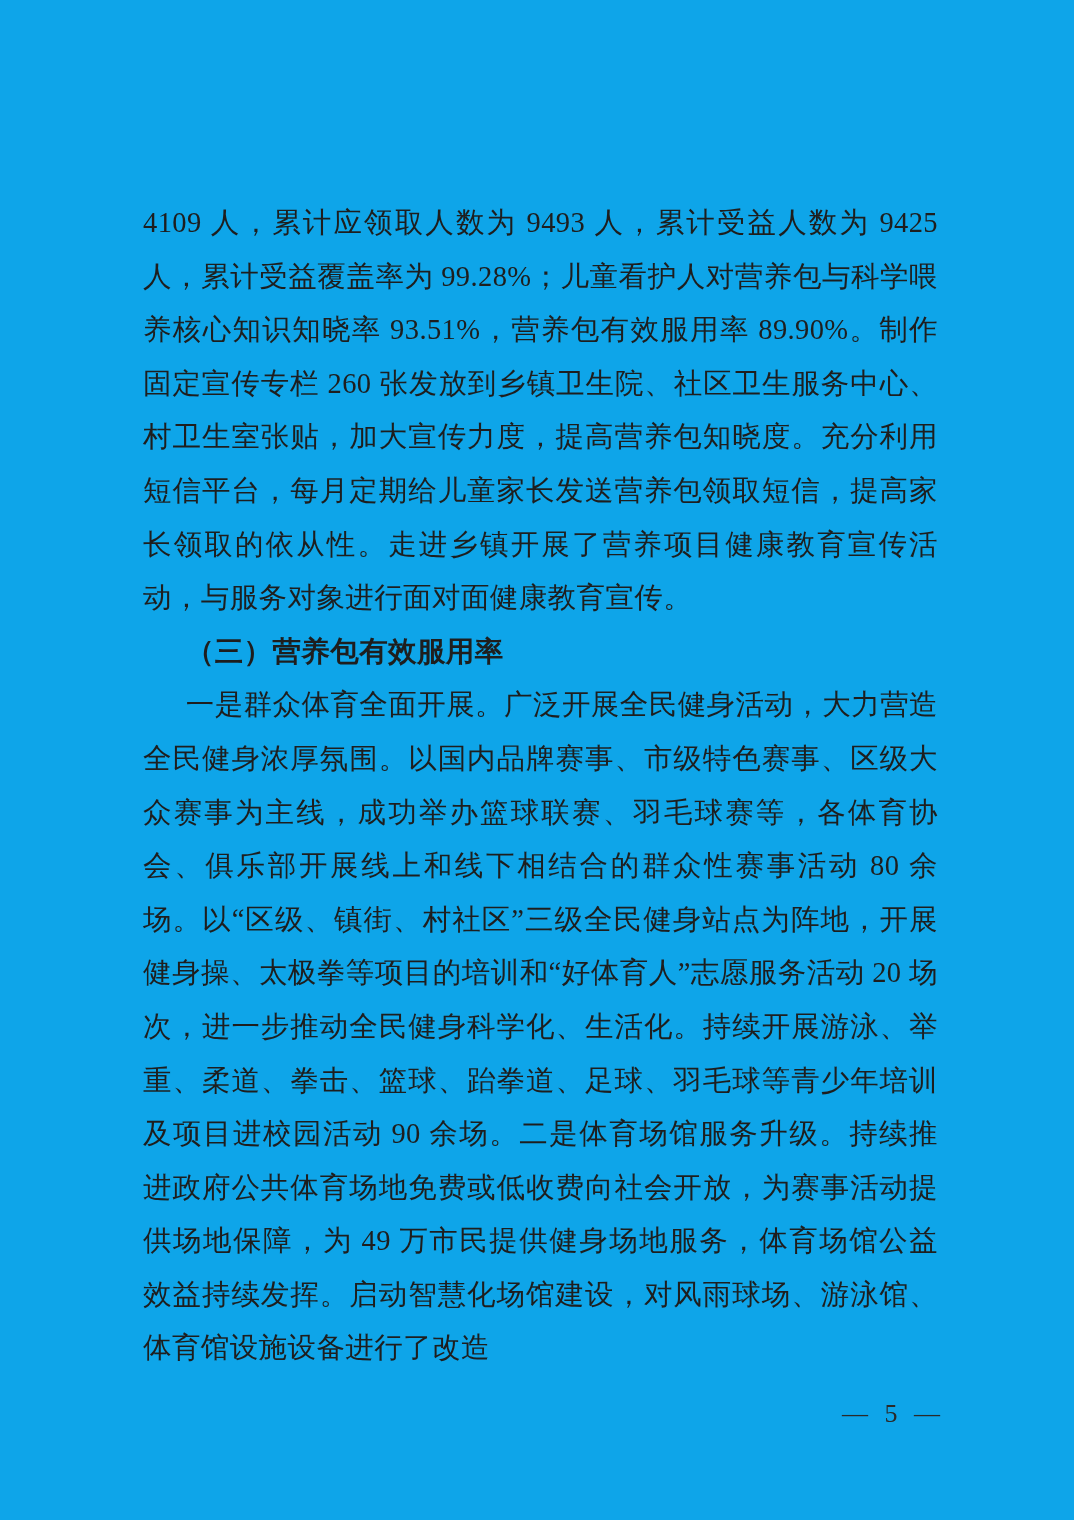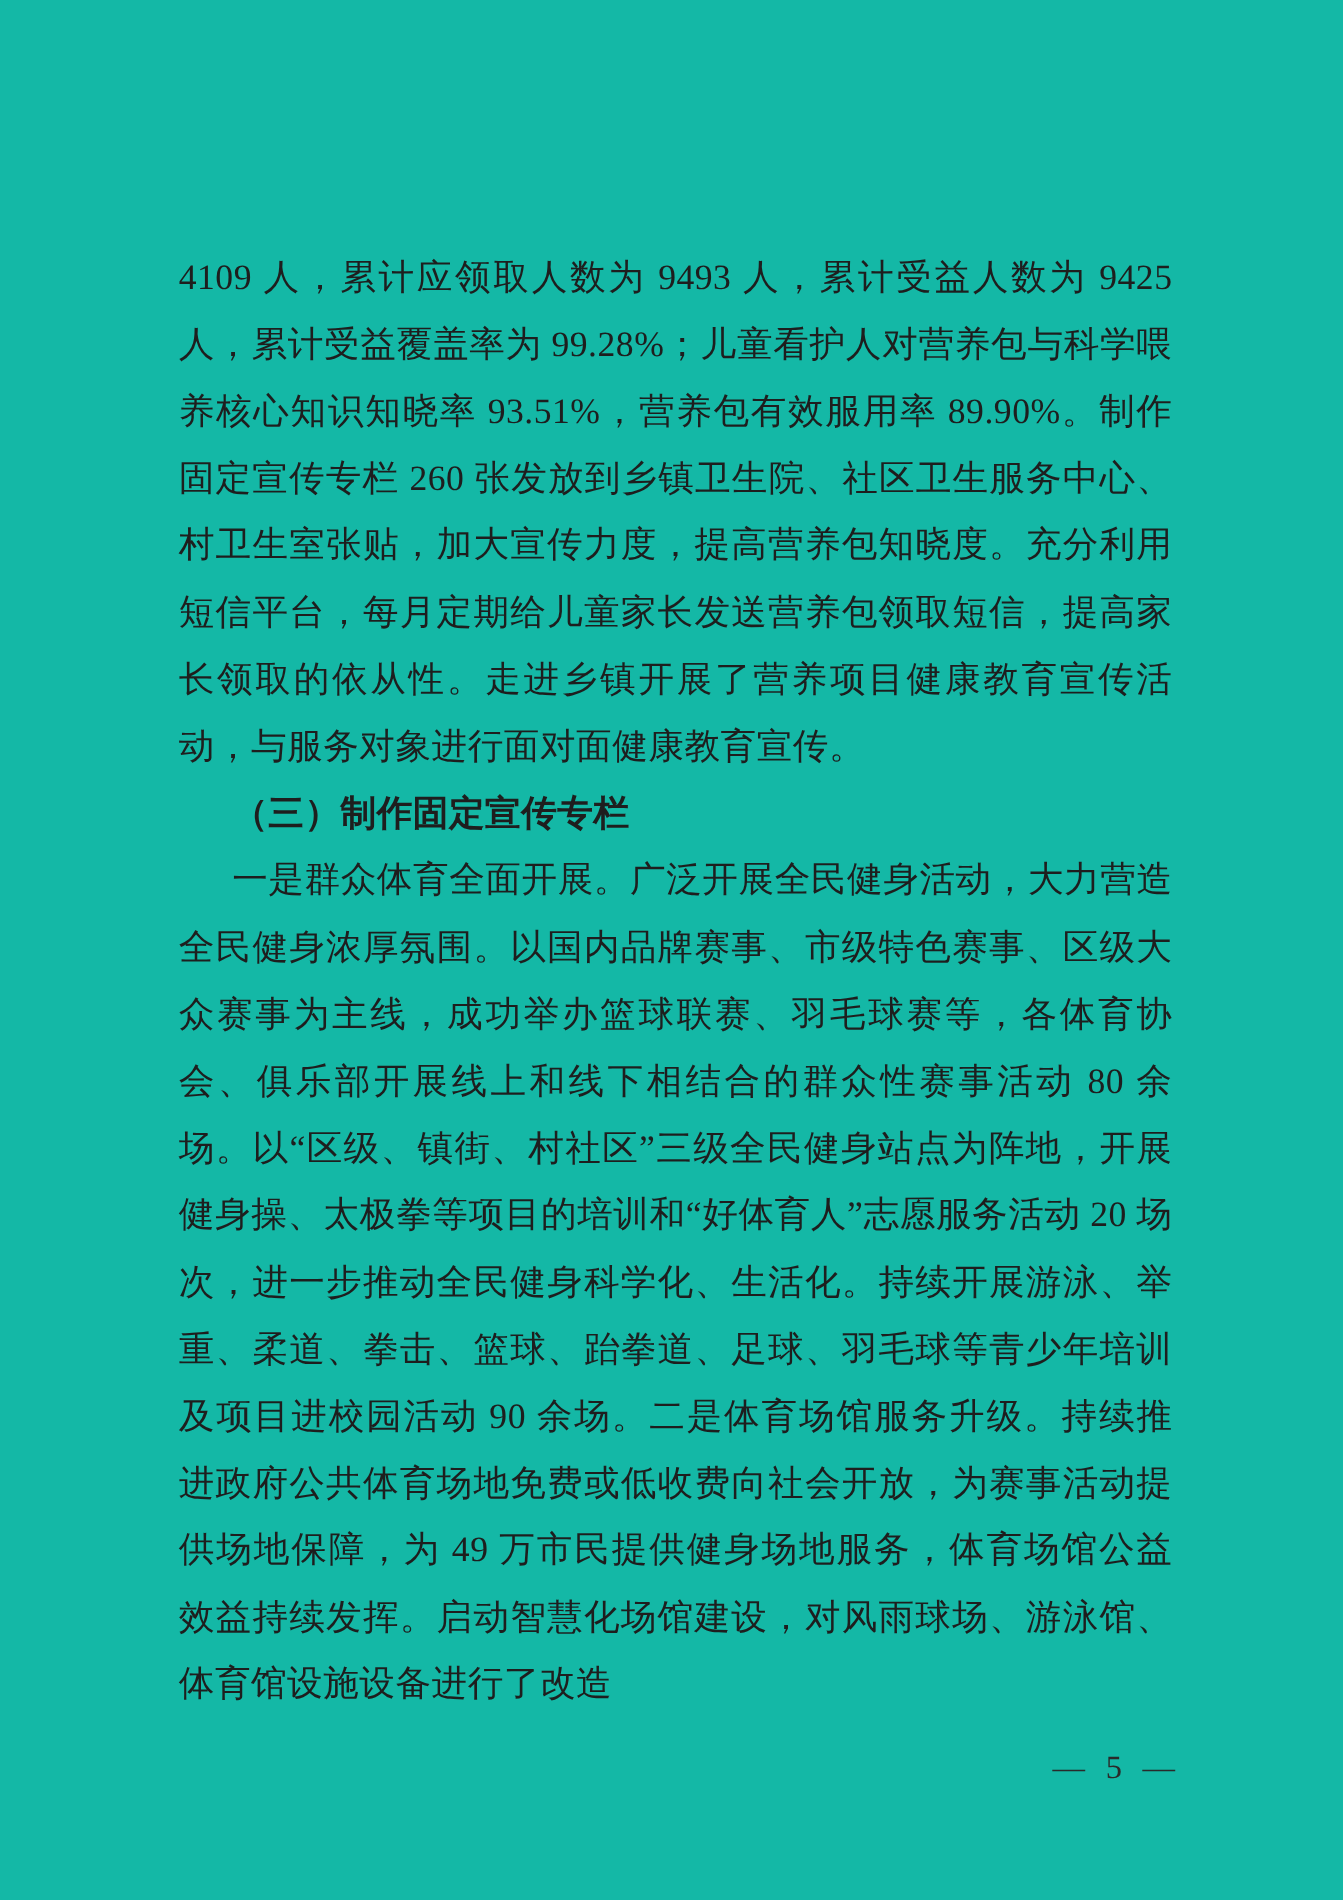--- a/index.html
+++ b/index.html
@@ -4,21 +4,21 @@
 <style>
   html, body {
     margin: 0;
     padding: 0;
     background: #ffffff;
   }
   .page {
     position: relative;
     width: 1074px;
     height: 1520px;
-    background: #14b8a6;
+    background: #0ea5e9;
     overflow: hidden;
     font-family: "Liberation Serif", "DejaVu Serif", serif;
     color: #1e1e1e;
   }
   .content {
     position: absolute;
     left: 143px;
     top: 196px;
     width: 795px;
   }
@@ -55,21 +55,21 @@
   }
 </style>
 </head>
 <body>
 
 <div class="page">
   <div class="content">
 
     <p class="para">4109 人，累计应领取人数为 9493 人，累计受益人数为 9425 人，累计受益覆盖率为 99.28%；儿童看护人对营养包与科学喂养核心知识知晓率 93.51%，营养包有效服用率 89.90%。制作固定宣传专栏 260 张发放到乡镇卫生院、社区卫生服务中心、村卫生室张贴，加大宣传力度，提高营养包知晓度。充分利用短信平台，每月定期给儿童家长发送营养包领取短信，提高家长领取的依从性。走进乡镇开展了营养项目健康教育宣传活动，与服务对象进行面对面健康教育宣传。</p>
 
-    <p class="para indent heading">（三）制作固定宣传专栏</p>
+    <p class="para indent heading">（三）营养包有效服用率</p>
 
     <p class="para indent">
       <span class="lead-bold">一是群众体育全面开展。</span><span>广泛开展全民健身活动，大力营造全民健身浓厚氛围。以国内品牌赛事、市级特色赛事、区级大众赛事为主线，成功举办篮球联赛、羽毛球赛等，各体育协会、俱乐部开展线上和线下相结合的群众性赛事活动 80 余场。以“区级、镇街、村社区”三级全民健身站点为阵地，开展健身操、太极拳等项目的培训和“好体育人”志愿服务活动 20 场次，进一步推动全民健身科学化、生活化。持续开展游泳、举重、柔道、拳击、篮球、跆拳道、足球、羽毛球等青少年培训及项目进校园活动 90 余场。</span><span class="lead-bold">二是体育场馆服务升级。</span><span>持续推进政府公共体育场地免费或低收费向社会开放，为赛事活动提供场地保障，为 49 万市民提供健身场地服务，体育场馆公益效益持续发挥。启动智慧化场馆建设，对风雨球场、游泳馆、体育馆设施设备进行了改造</span>
     </p>
 
   </div>
 
   <div class="page-number">— 5 —</div>
 </div>
 

